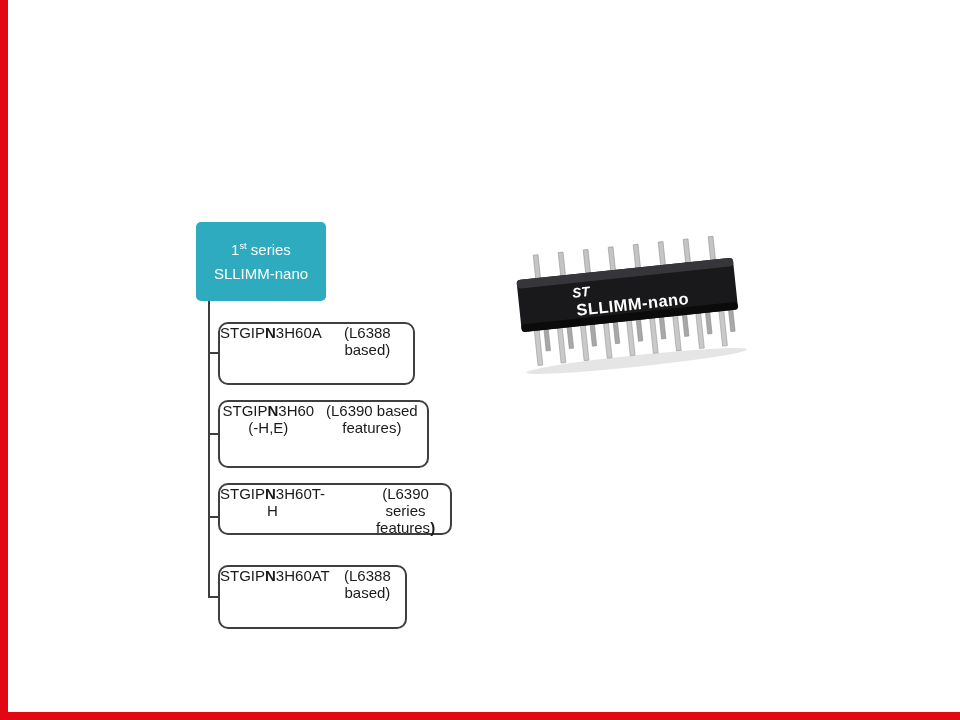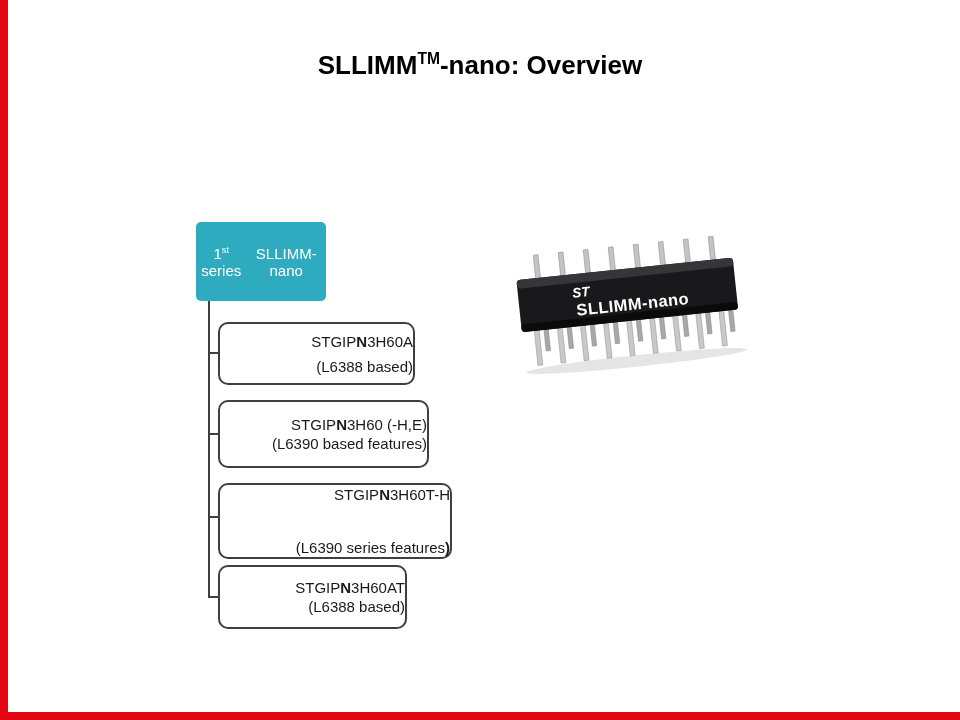--- a/index.html
+++ b/index.html
@@ -19,59 +19,58 @@
   .title {
     position: absolute; top: 50px; left: 0; width: 100%;
     text-align: center; font-size: 26px; font-weight: 700; color: #000;
   }
   .title sup { font-size: 60%; }
 
   
   .root-box {
     position: absolute; left: 196px; top: 222px; width: 130px; height: 79px;
     background: #2EABBE; border-radius: 5px; color: #ffffff;
-    display: flex; flex-direction: row; align-items: center; justify-content: center;
+    display: flex; flex-direction: column; align-items: center; justify-content: center;
     row-gap: 7px; font-size: 15px; text-align: center;
   }
   .root-box sup { font-size: 62%; }
 
   .vline { position: absolute; left: 208px; top: 301px; width: 2px; height: 297px; background: #3F3F3F; }
   .hstub { position: absolute; left: 208px; width: 12px; height: 2px; background: #3F3F3F; }
   .hstub.s0 { top: 352px; }
   .hstub.s1 { top: 433px; }
   .hstub.s2 { top: 516px; }
   .hstub.s3 { top: 596px; }
 
   .child {
     position: absolute; left: 218px;
     background: #ffffff; border: 2px solid #3F3F3F; border-radius: 10px;
-    display: flex; flex-direction: column; align-items: flex-end; justify-content: center;
+    display: flex; flex-direction: row; align-items: flex-start; justify-content: center;
     font-size: 15px; color: #1A1A1A; text-align: center; row-gap: 2px;
   }
   .child.gap-lg { row-gap: 8px; }
   .child.c0 { top: 322px; width: 197px; height: 63px; }
   .child.c1 { top: 400px; width: 211px; height: 68px; }
-  .child.c2 { top: 483px; width: 234px; height: 76px; gap: 36px; }
+  .child.c2 { top: 483px; width: 234px; height: 52px; gap: 36px; }
   .child.c3 { top: 565px; width: 189px; height: 64px; }
 
   .b { font-weight: 700; }
 
   
   .chip { position: absolute; left: 485px; top: 220px; width: 290px; height: 155px; }
   .chip svg { width: 100%; height: 100%; display: block; }
 </style>
 </head>
 <body>
 
 <div class="slide">
 
   <div class="stripe-left"></div>
   <div class="stripe-bottom"></div>
 
-  <div class="title"><span>SLLIMM</span><sup>TM</sup><span>-nano: Overview</span></div>
 
   <div class="root-box">
     <div><span>1</span><sup>st</sup><span> series</span></div>
     <div>SLLIMM-nano</div>
   </div>
 
   <div class="vline"></div>
   <div class="hstub s0"></div>
   <div class="hstub s1"></div>
   <div class="hstub s2"></div>

